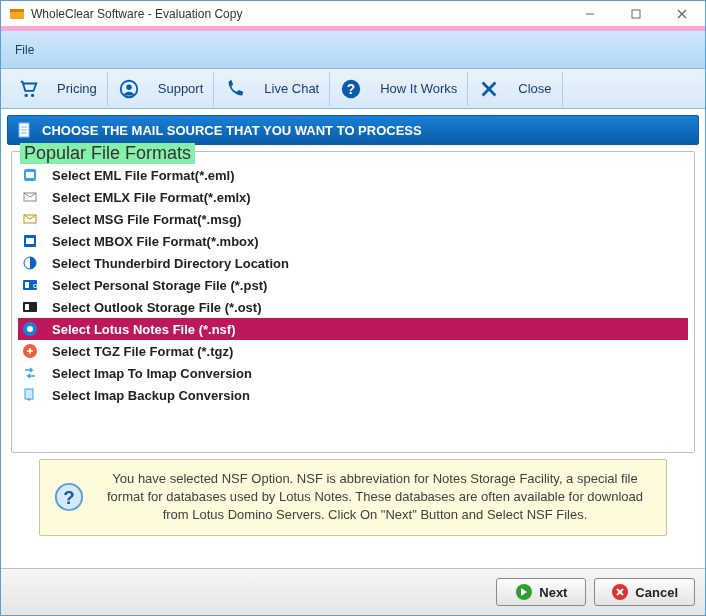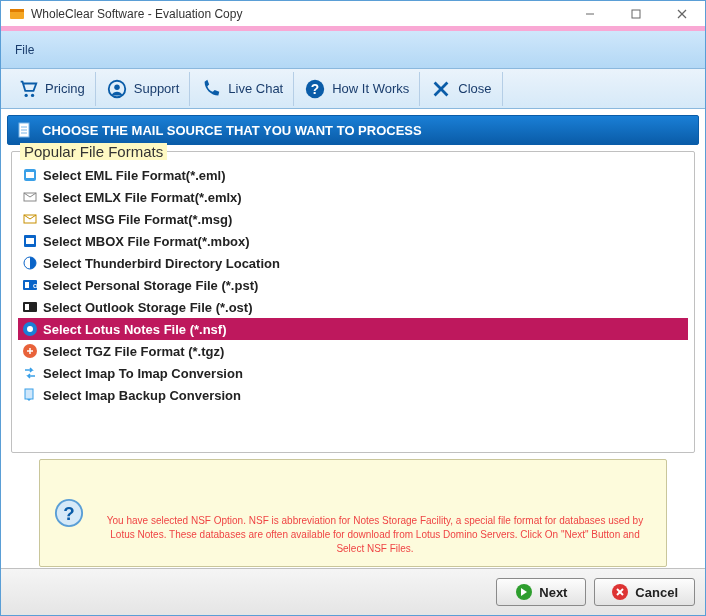--- a/index.html
+++ b/index.html
@@ -6,35 +6,35 @@
 body { font-family: "Segoe UI", Tahoma, Arial, sans-serif; font-size: 12px; background: #fff; }
 .window { width: 706px; height: 616px; border: 1px solid #5a9ed6; position: relative; background: #fff; }
 .titlebar { height: 30px; background: #fff; display: flex; align-items: center; padding: 0 0 0 8px; border-bottom: 5px solid #f9a8d4; }
 .titlebar-icon { width: 16px; height: 16px; margin-right: 6px; }
 .titlebar-text { flex: 1; font-size: 12px; color: #333; }
 .title-controls { display: flex; }
 .title-controls .ctrl { width: 46px; height: 30px; display: flex; align-items: center; justify-content: center; color: #666; }
 .menubar { height: 38px; background: linear-gradient(#cfe7fb, #b3d8f5); display: flex; align-items: center; padding: 0 6px; border-bottom: 1px solid #8bb8dd; }
 .menubar-item { padding: 2px 8px; color: #1a3d6d; }
 .toolbar { height: 40px; background: linear-gradient(#eaf3fb, #d6e9f8); display: flex; align-items: center; padding: 0 6px; border-bottom: 1px solid #8bb8dd; }
-.toolbar-btn { display: flex; align-items: center; gap: 6px; padding: 4px 10px; border-right: 1px solid #b5cee6; height: 34px; color: #1a3d6d; font-size: 13px; }
+.toolbar-btn { display: flex; align-items: center; gap: 18px; padding: 4px 10px; border-right: 1px solid #b5cee6; height: 34px; color: #1a3d6d; font-size: 13px; }
 .toolbar-btn .ticon { width: 22px; height: 22px; display: flex; align-items: center; justify-content: center; }
 .banner { height: 30px; margin: 6px; background: linear-gradient(#1a7fd6, #0a5ca8); border: 1px solid #0a5ca8; border-radius: 2px; display: flex; align-items: center; padding: 0 8px; }
 .banner-icon { width: 18px; height: 18px; margin-right: 8px; }
 .banner-text { color: #fff; font-weight: bold; font-size: 13px; }
 .contentbox { margin: 4px 10px 6px 10px; }
 .fieldset { border: 1px solid #c0c0c0; border-radius: 2px; position: relative; padding: 12px 6px 6px 6px; background: #fff; height: 302px; }
-.fieldset-legend { position: absolute; top: -9px; left: 8px; background: #fef9c3; padding: 0 4px; color: #333; font-size: 15px; }
+.fieldset-legend { position: absolute; top: -9px; left: 8px; background: #86efac; padding: 0 4px; color: #333; font-size: 18px; }
 .format-list { }
-.format-item { display: flex; align-items: center; gap: 5px; padding: 2px 4px; height: 22px; font-size: 13px; font-weight: bold; color: #222; }
+.format-item { display: flex; align-items: center; gap: 14px; padding: 2px 4px; height: 22px; font-size: 13px; font-weight: bold; color: #222; }
 .format-item .ficon { width: 16px; height: 16px; flex-shrink: 0; display: flex; align-items: center; justify-content: center; font-size: 12px; }
 .format-item.selected { background: #be185d; color: #fff; }
 .infobox { margin: 6px 38px 4px 38px; background: #fdfbdc; border: 1px solid #c9c69a; border-radius: 2px; padding: 10px 14px; display: flex; gap: 14px; align-items: center; }
 .infobox-icon { width: 30px; height: 30px; flex-shrink: 0; }
-.infobox-text { color: #ef4444; font-size: 10px; line-height: 1.4; text-align: center; margin-top: 44px; }
+.infobox-text { color: #404040; font-size: 13px; line-height: 1.4; text-align: center; }
 .footer { position: absolute; left: 0; right: 0; bottom: 0; height: 47px; border-top: 1px solid #c0c0c0; background: linear-gradient(#f5f5f5, #e5e5e5); display: flex; align-items: center; justify-content: flex-end; padding: 0 10px; gap: 8px; }
 .btn { display: flex; align-items: center; gap: 6px; border: 1px solid #8a8a8a; border-radius: 3px; background: linear-gradient(#fdfdfd, #e3e3e3); padding: 4px 16px; font-size: 13px; color: #222; height: 28px; min-width: 90px; justify-content: center; font-weight: bold; }
 .btn .bicon { width: 18px; height: 18px; }
 svg { display: block; }
 </style>
 </head>
 <body>
 
 <div class="window">
 

